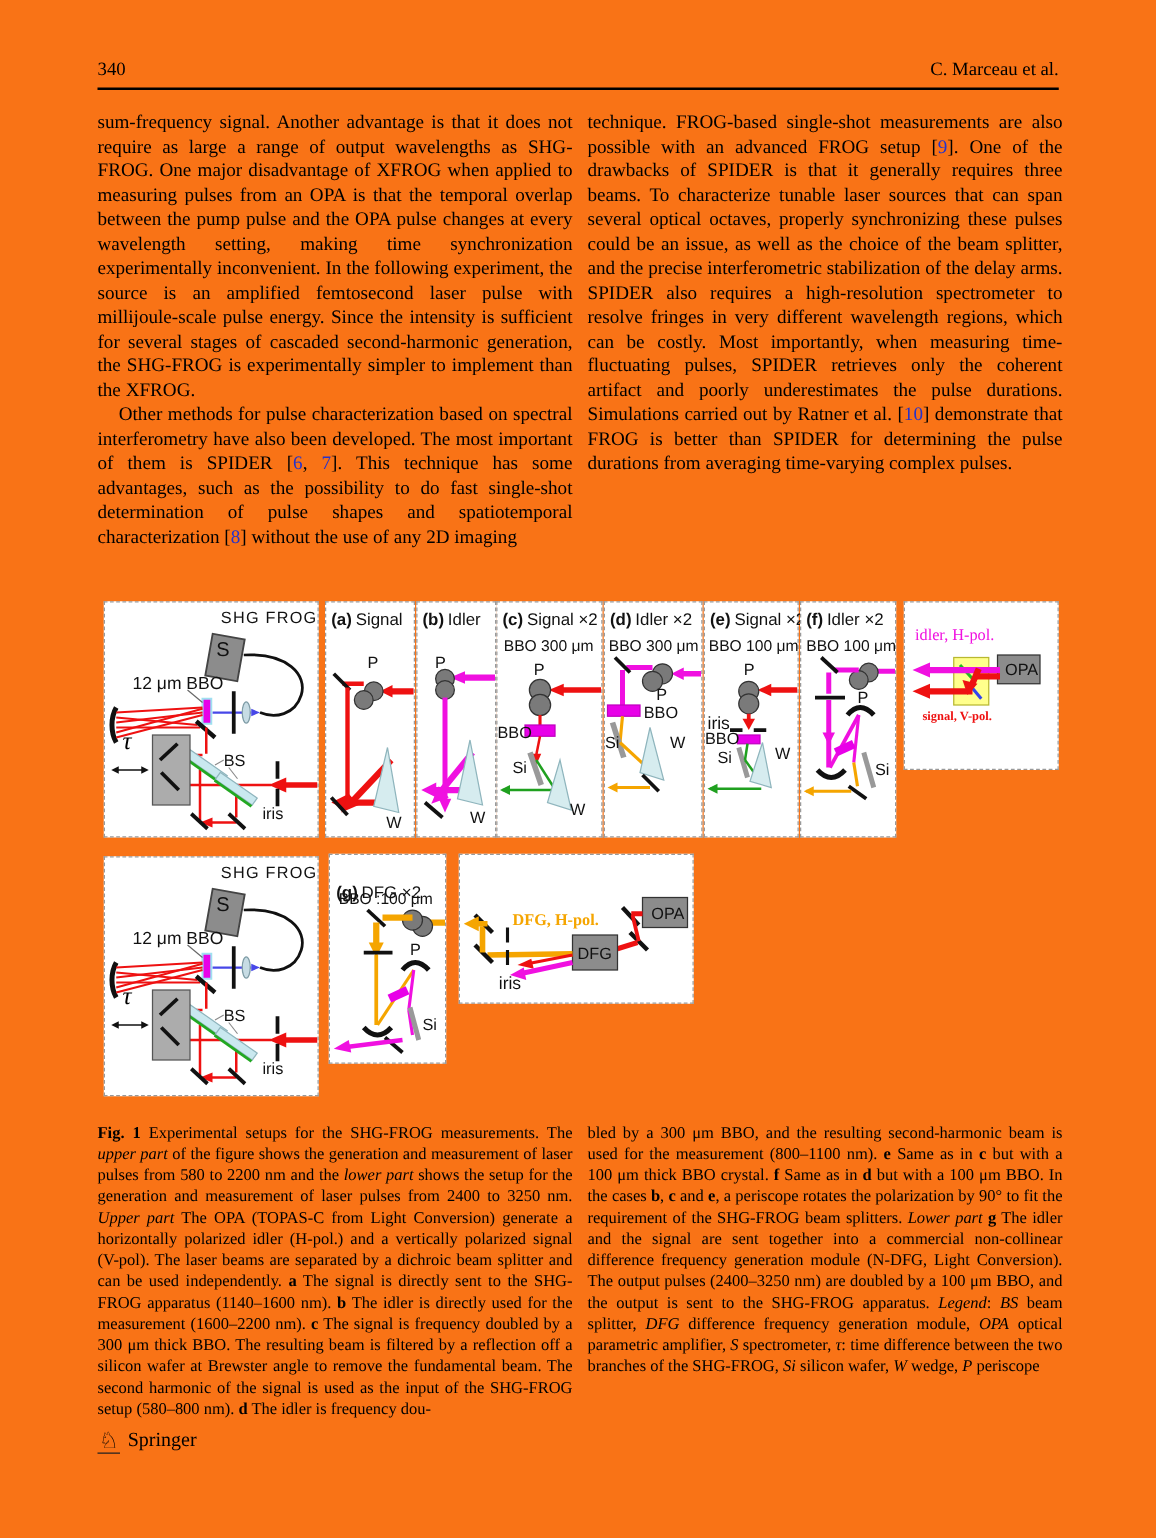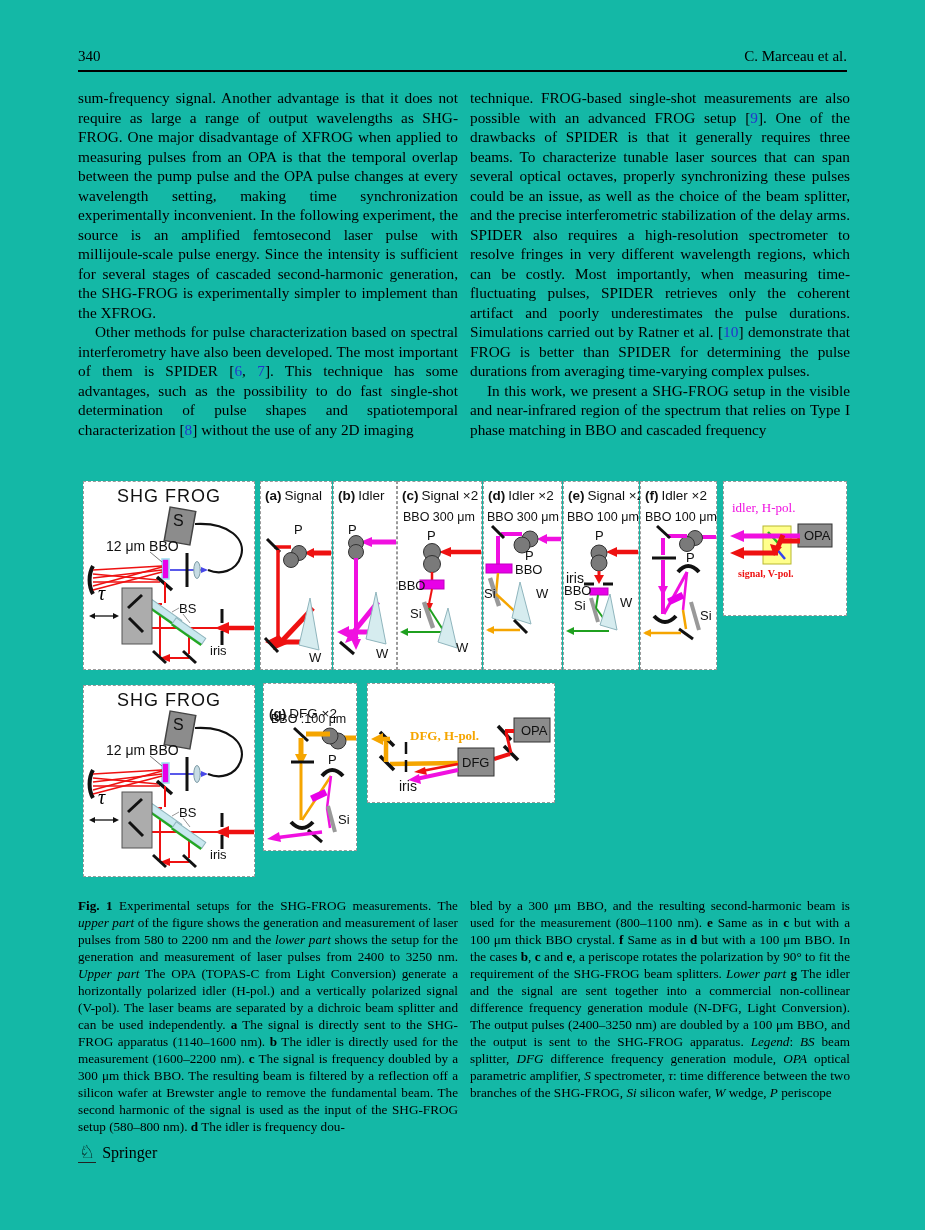--- a/index.html
+++ b/index.html
@@ -1,16 +1,16 @@
 <!DOCTYPE html>
 <html><head>
 <meta charset="utf-8">
 <style>
   html,body{margin:0;padding:0;background:#e8e8e8;}
-  .page{position:relative;width:925px;height:1230px;background:#14b8a6;margin:0 auto;
+  .page{position:relative;width:925px;height:1230px;background:#f97316;margin:0 auto;
         font-family:"Liberation Serif",serif;color:#000;overflow:hidden;}
   .abs{position:absolute;}
   .hdr{font-size:15px;}
   .rule{position:absolute;left:78px;top:70px;width:769px;height:2px;background:#000;}
   .col{position:absolute;width:380px;text-align:justify;font-size:15.3px;line-height:19.5px;}
   .col p{margin:0;}
   .col p.ind{text-indent:17px;}
   .cap{position:absolute;width:380px;text-align:justify;font-size:13.2px;line-height:17px;}
   .b{font-weight:bold;}
   .i{font-style:italic;}
@@ -18,21 +18,21 @@
   
   .fig{position:absolute;left:83px;top:481px;width:762px;height:397px;}
   .panel{position:absolute;border:1px dashed #9a9a9a;background:#fff;}
   .panel>svg{position:absolute;left:0;top:0;}
   .fl,.ph,.ps,.ftitle{position:absolute;font-family:"Liberation Sans",sans-serif;color:#111;white-space:nowrap;}
   .fl{font-size:13px;}
   .fl12{font-size:14px;}
   .ph{font-size:13.5px;}
   .ph .t{margin-left:3px;}
   .ps{font-size:12.5px;}
-  .ftitle{font-size:18px;width:100%;text-align:center;letter-spacing:1px;}
+  .ftitle{font-size:13px;width:100%;text-align:right;letter-spacing:1px;}
   .tau{font-family:"Liberation Serif",serif;font-style:italic;font-size:20px;}
   .mag{color:#f010e0;font-weight:normal;font-size:13px;}
   .redt{color:#ee1111;font-weight:bold;font-size:10px;}
   .orgt{color:#f5a500;font-weight:bold;font-size:13px;}
   .boxlbl{font-size:13px;}
   
   .foot{position:absolute;left:78px;top:1143px;font-size:16px;display:flex;align-items:center;gap:6px;}
   .knight{font-size:18px;line-height:18px;border-bottom:1.5px solid #222;padding:0 1px 1px 1px;}
 </style>
 </head>
@@ -43,21 +43,20 @@
   <div class="abs hdr" style="left:78px;top:48px;">340</div>
   <div class="abs hdr" style="right:78px;top:48px;">C. Marceau et al.</div>
   <div class="rule"></div>
 
   <div class="col" style="left:78px;top:88px;">
     <p><span>sum-frequency signal. Another advantage is that it does not require as large a range of output wavelengths as SHG-FROG. One major disadvantage of XFROG when applied to measuring pulses from an OPA is that the temporal overlap between the pump pulse and the OPA pulse changes at every wavelength setting, making time synchronization experimentally inconvenient. In the following experiment, the source is an amplified femtosecond laser pulse with millijoule-scale pulse energy. Since the intensity is sufficient for several stages of cascaded second-harmonic generation, the SHG-FROG is experimentally simpler to implement than the XFROG.</span></p>
     <p class="ind"><span>Other methods for pulse characterization based on spectral interferometry have also been developed. The most important of them is SPIDER [</span><span class="ref">6</span><span>, </span><span class="ref">7</span><span>]. This technique has some advantages, such as the possibility to do fast single-shot determination of pulse shapes and spatiotemporal characterization [</span><span class="ref">8</span><span>] without the use of any 2D imaging</span></p>
   </div>
   <div class="col" style="left:470px;top:88px;">
     <p><span>technique. FROG-based single-shot measurements are also possible with an advanced FROG setup [</span><span class="ref">9</span><span>]. One of the drawbacks of SPIDER is that it generally requires three beams. To characterize tunable laser sources that can span several optical octaves, properly synchronizing these pulses could be an issue, as well as the choice of the beam splitter, and the precise interferometric stabilization of the delay arms. SPIDER also requires a high-resolution spectrometer to resolve fringes in very different wavelength regions, which can be costly. Most importantly, when measuring time-fluctuating pulses, SPIDER retrieves only the coherent artifact and poorly underestimates the pulse durations. Simulations carried out by Ratner et al. [</span><span class="ref">10</span><span>] demonstrate that FROG is better than SPIDER for determining the pulse durations from averaging time-varying complex pulses.</span></p>
-    <p class="ind"><span>In this work, we present a SHG-FROG setup in the visible and near-infrared region of the spectrum that relies on Type I phase matching in BBO and cascaded frequency</span></p>
   </div>
 
   <div class="fig">
 
     <svg width="0" height="0" style="position:absolute">
       <defs>
         <g id="shg-optics">
           <g transform="rotate(10 96 44)">
               <rect x="83" y="27" width="26" height="34" fill="#8c8c8c" stroke="#444" stroke-width="1.5"></rect>
             </g>

